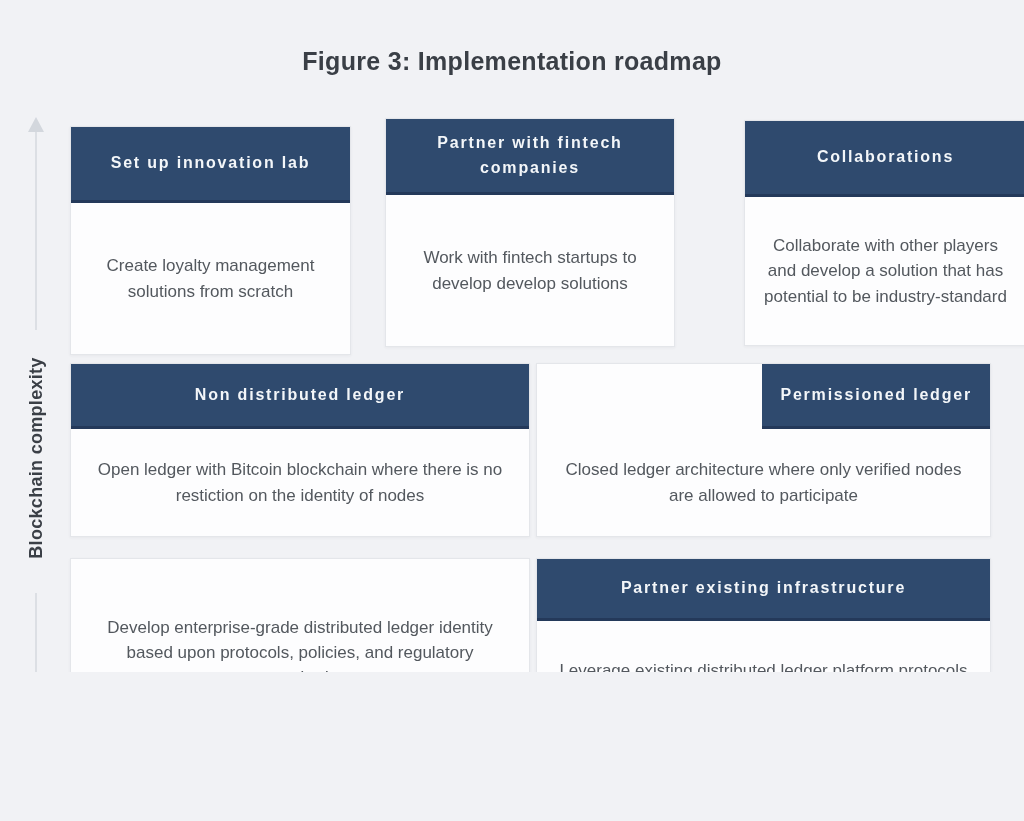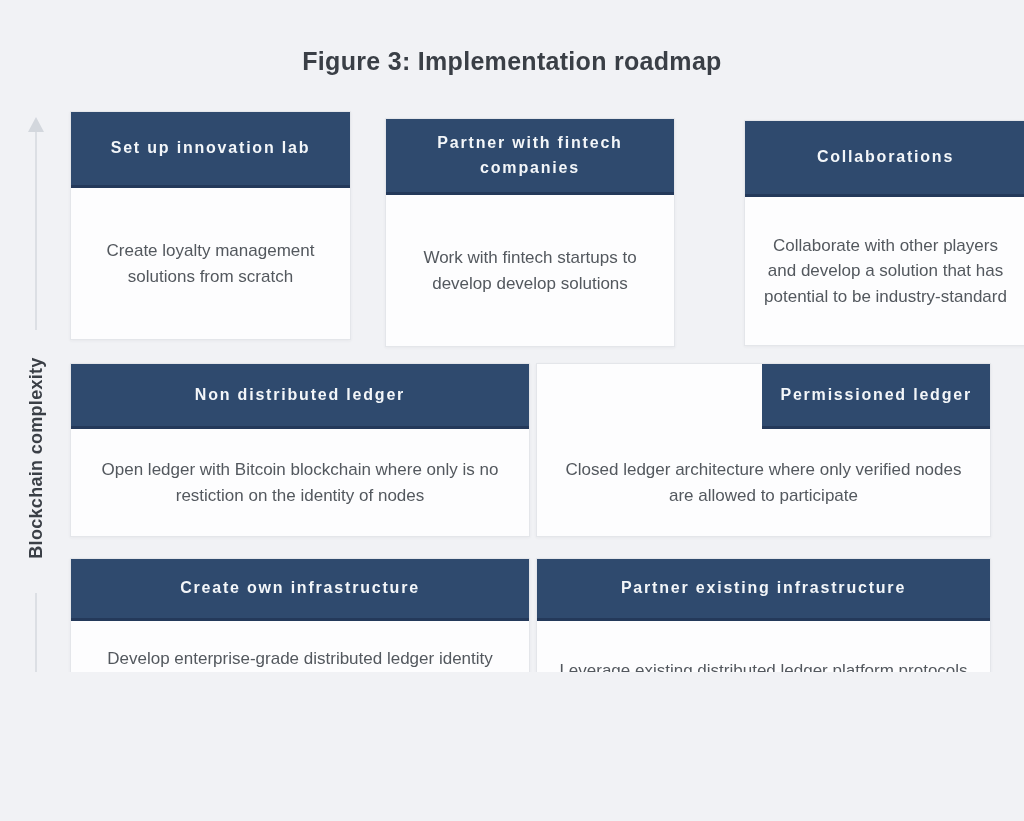--- a/index.html
+++ b/index.html
@@ -95,21 +95,21 @@
     display: flex;
     align-items: center;
     justify-content: center;
     text-align: center;
     color: #53585e;
     font-size: 17px;
     line-height: 1.48;
     padding: 0 18px;
   }
 
-  .c1 { left: 70px;  top: 111px; width: 281px; height: 229px; }
+  .c1 { left: 70px;  top: 126px; width: 281px; height: 229px; }
   .c2 { left: 385px; top: 118px; width: 290px; height: 229px; align-items: center; }
   .c3 { left: 744px; top: 120px; width: 283px; height: 226px; }
   .c4 { left: 70px;  top: 363px; width: 460px; height: 174px; }
   .c5 { left: 536px; top: 363px; width: 455px; height: 174px; align-items: flex-end; }
   .c6 { left: 70px;  top: 558px; width: 460px; height: 189px; }
   .c7 { left: 536px; top: 558px; width: 455px; height: 189px; }
 
   .r1 .card-header { height: 76px; }
   .r2 .card-header { height: 65px; }
   .r3 .card-header { height: 62px; }
@@ -153,37 +153,34 @@
     <div class="card-body">
       <span>Collaborate with other players and develop a solution that has potential to be industry-standard</span>
     </div>
   </div>
 
   <div class="card r2 c4">
     <div class="card-header">
       <span>Non distributed ledger</span>
     </div>
     <div class="card-body">
-      <span>Open ledger with Bitcoin blockchain where only is no restiction on the identity of nodes</span>
+      <span>Open ledger with Bitcoin blockchain where there is no restiction on the identity of nodes</span>
     </div>
   </div>
 
   <div class="card r2 c5">
     <div class="card-header">
       <span>Permissioned ledger</span>
     </div>
     <div class="card-body">
       <span>Closed ledger architecture where only verified nodes are allowed to participate</span>
     </div>
   </div>
 
   <div class="card r3 c6">
-    <div class="card-header">
-      <span>Create own infrastructure</span>
-    </div>
     <div class="card-body">
       <span>Develop enterprise-grade distributed ledger identity based upon protocols, policies, and regulatory standards</span>
     </div>
   </div>
 
   <div class="card r3 c7">
     <div class="card-header">
       <span>Partner existing infrastructure</span>
     </div>
     <div class="card-body">

